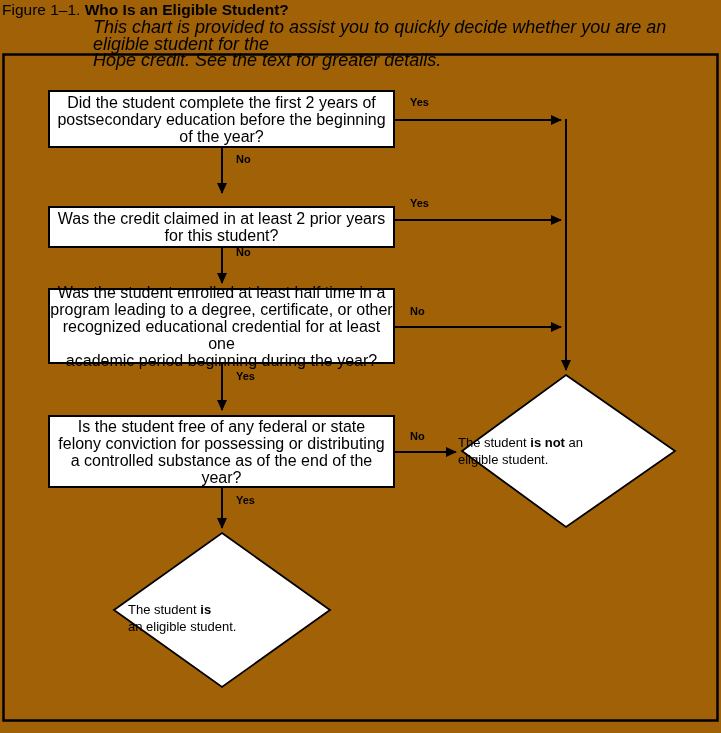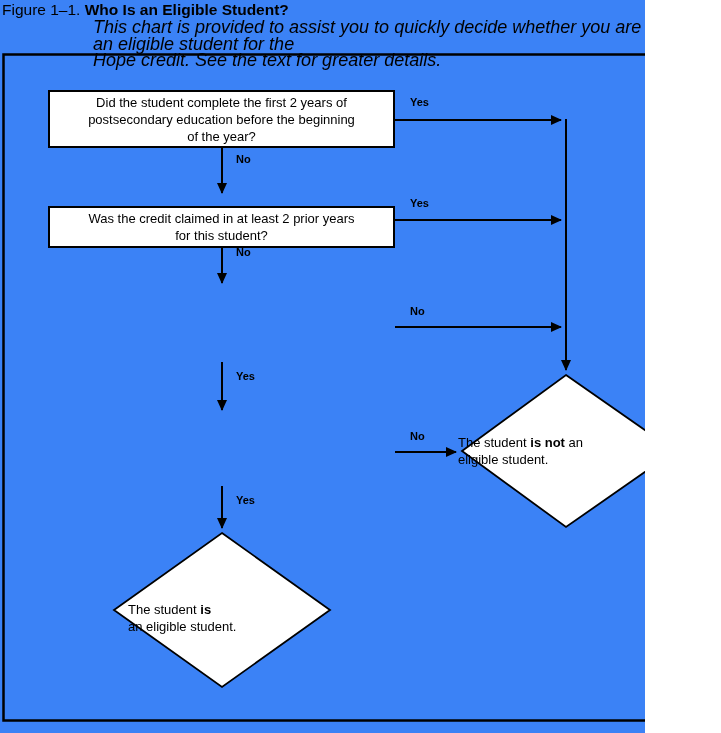--- a/index.html
+++ b/index.html
@@ -1,20 +1,20 @@
 <!DOCTYPE html>
 <html><head>
 <meta charset="utf-8">
 <style>
   html, body { margin: 0; padding: 0; background: #ffffff; }
   .page {
     position: relative;
-    width: 645px;
+    width: 721px;
     height: 733px;
-    background: #3b82f6;
+    background: #a16207;
     color: #000000;
     font-family: "Liberation Sans", sans-serif;
     overflow: hidden;
   }
   .figure-heading {
     position: absolute;
     left: 2px;
     top: 1px;
     font-size: 15.5px;
     white-space: nowrap;
@@ -39,21 +39,21 @@
     height: 733px;
   }
   .qbox {
     position: absolute;
     background: #ffffff;
     border: 2px solid #000000;
     display: flex;
     align-items: center;
     justify-content: center;
     text-align: center;
-    font-size: 13px;
+    font-size: 16px;
     line-height: 17px;
     white-space: pre-line;
   }
   #q1 { left: 48px; top: 90px;  width: 343px; height: 54px; }
   #q2 { left: 48px; top: 206px; width: 343px; height: 38px; }
   #q3 { left: 48px; top: 288px; width: 343px; height: 72px; }
   #q4 { left: 48px; top: 415px; width: 343px; height: 69px; }
   .edge-label {
     position: absolute;
     font-size: 11px;
@@ -112,20 +112,28 @@
 
     <polygon points="566,375 675,451 566,527 462,451" fill="#ffffff" stroke="#000000" stroke-width="1.8"></polygon>
     <polygon points="222,533 330,610 222,687 114,610" fill="#ffffff" stroke="#000000" stroke-width="1.8"></polygon>
   </svg>
 
   <div class="qbox" id="q1">Did the student complete the first 2 years of
 postsecondary education before the beginning
 of the year?</div>
   <div class="qbox" id="q2">Was the credit claimed in at least 2 prior years
 for this student?</div>
+  <div class="qbox" id="q3">Was the student enrolled at least half time in a
+program leading to a degree, certificate, or other
+recognized educational credential for at least one
+academic period beginning during the year?</div>
+  <div class="qbox" id="q4">Is the student free of any federal or state
+felony conviction for possessing or distributing
+a controlled substance as of the end of the
+year?</div>
 
   <div class="edge-label" id="lbl-q1-yes">Yes</div>
   <div class="edge-label" id="lbl-q1-no">No</div>
   <div class="edge-label" id="lbl-q2-yes">Yes</div>
   <div class="edge-label" id="lbl-q2-no">No</div>
   <div class="edge-label" id="lbl-q3-no">No</div>
   <div class="edge-label" id="lbl-q3-yes">Yes</div>
   <div class="edge-label" id="lbl-q4-no">No</div>
   <div class="edge-label" id="lbl-q4-yes">Yes</div>
 

